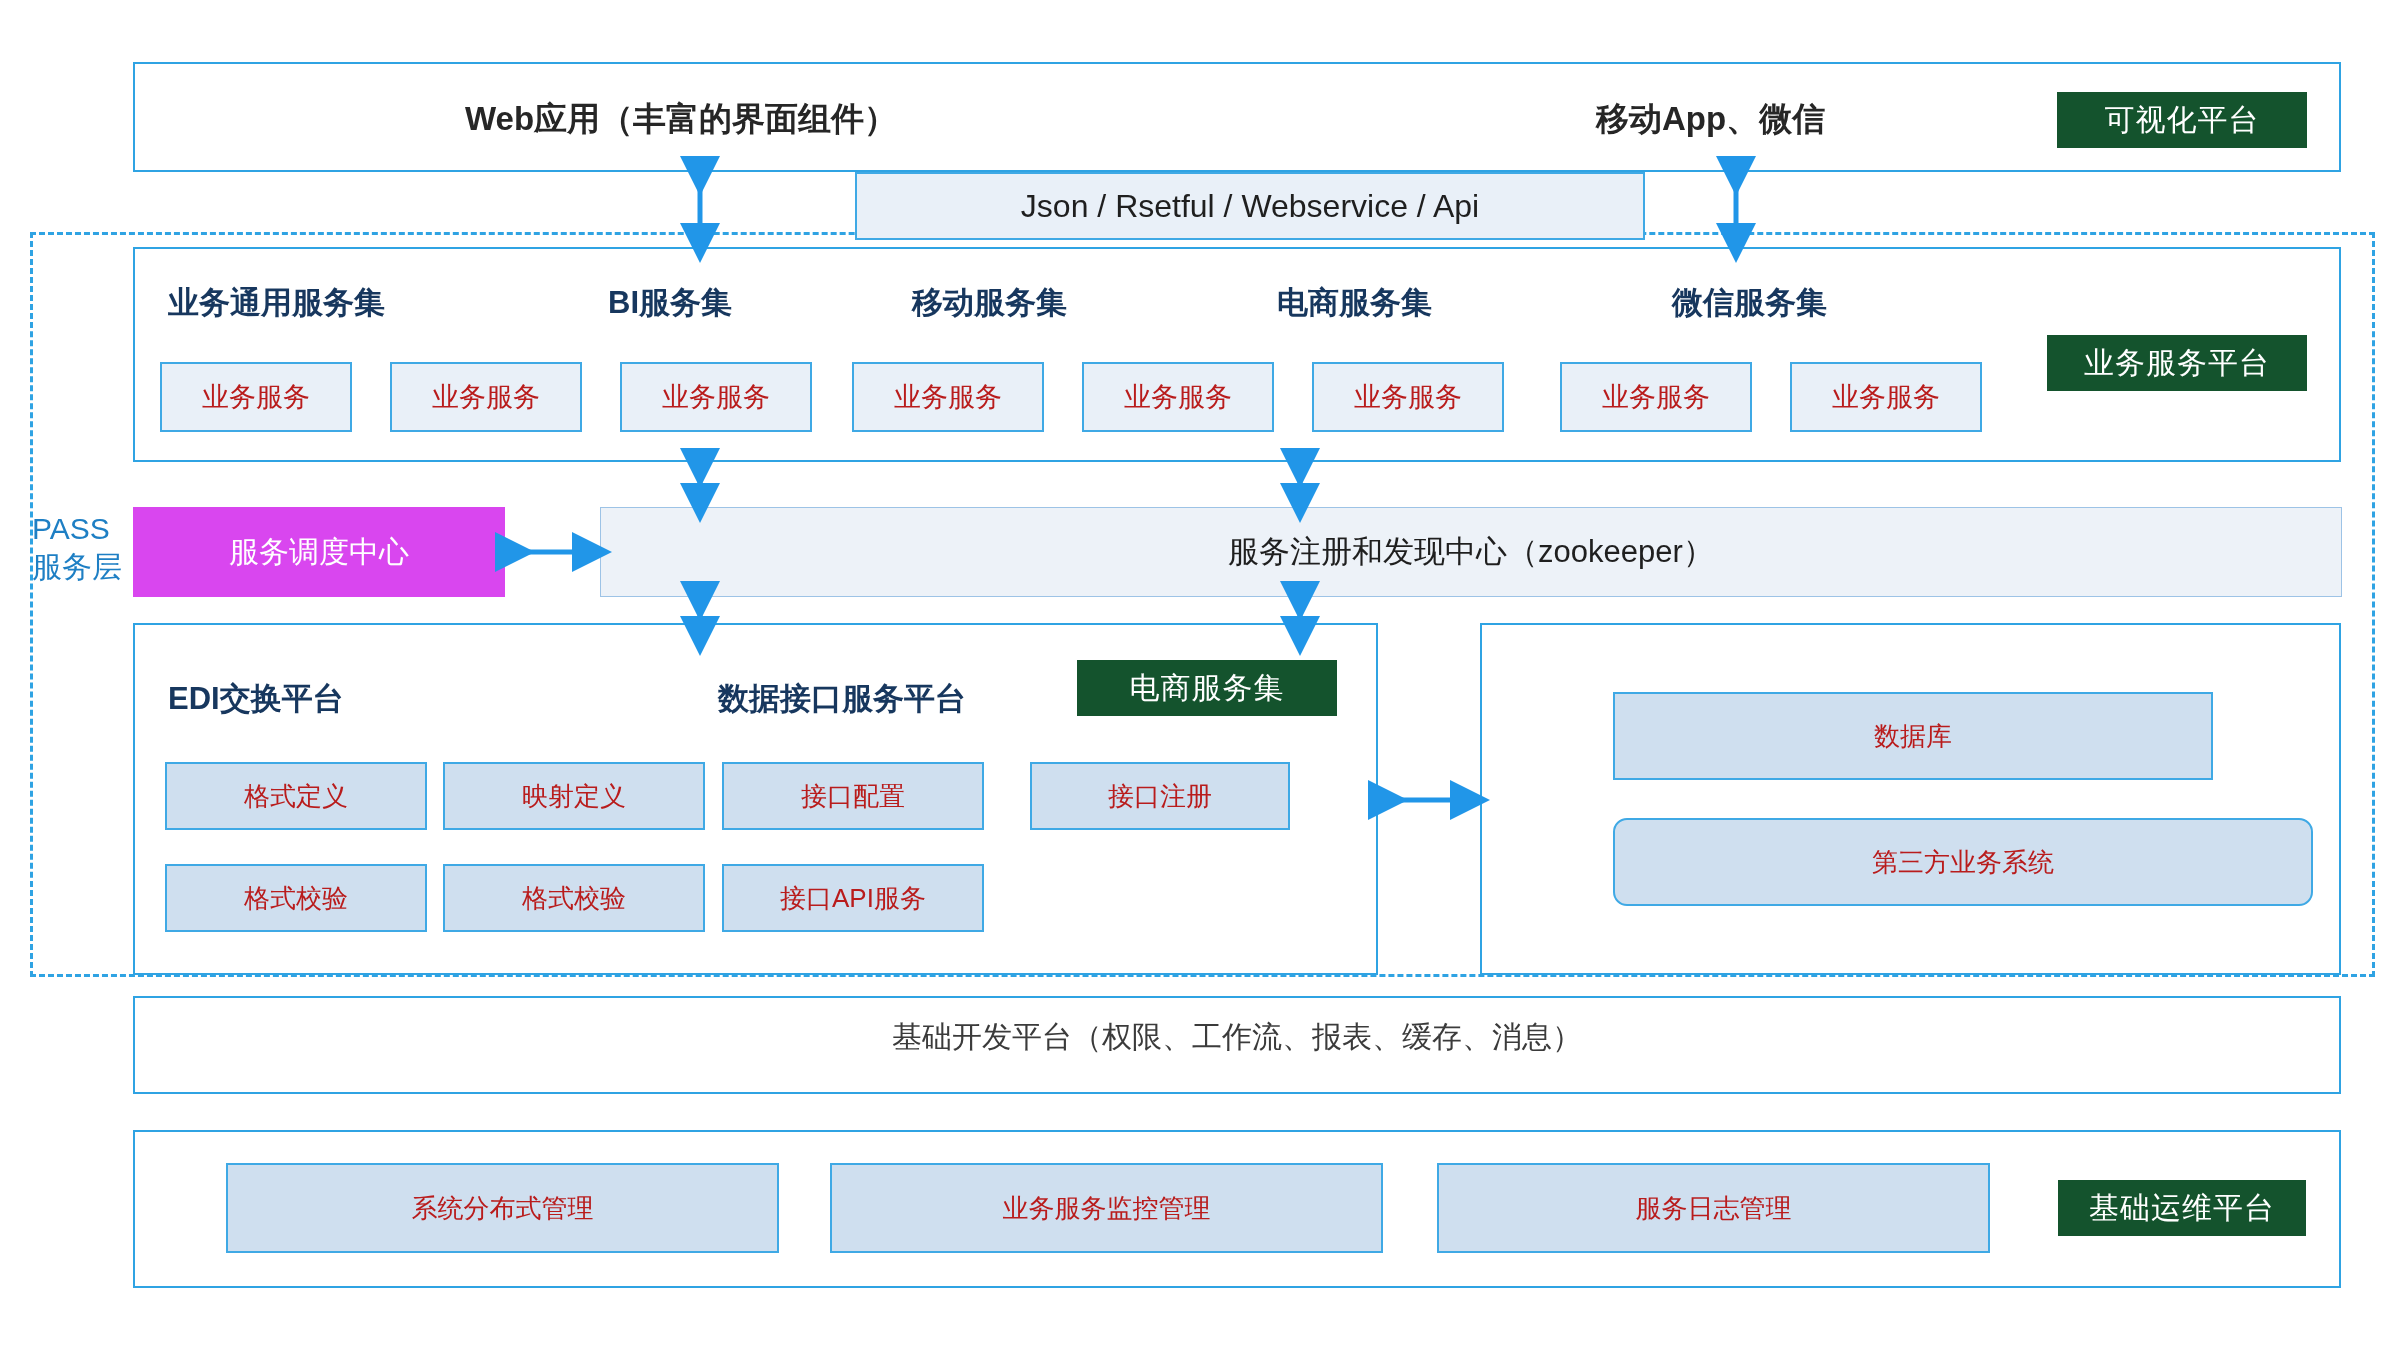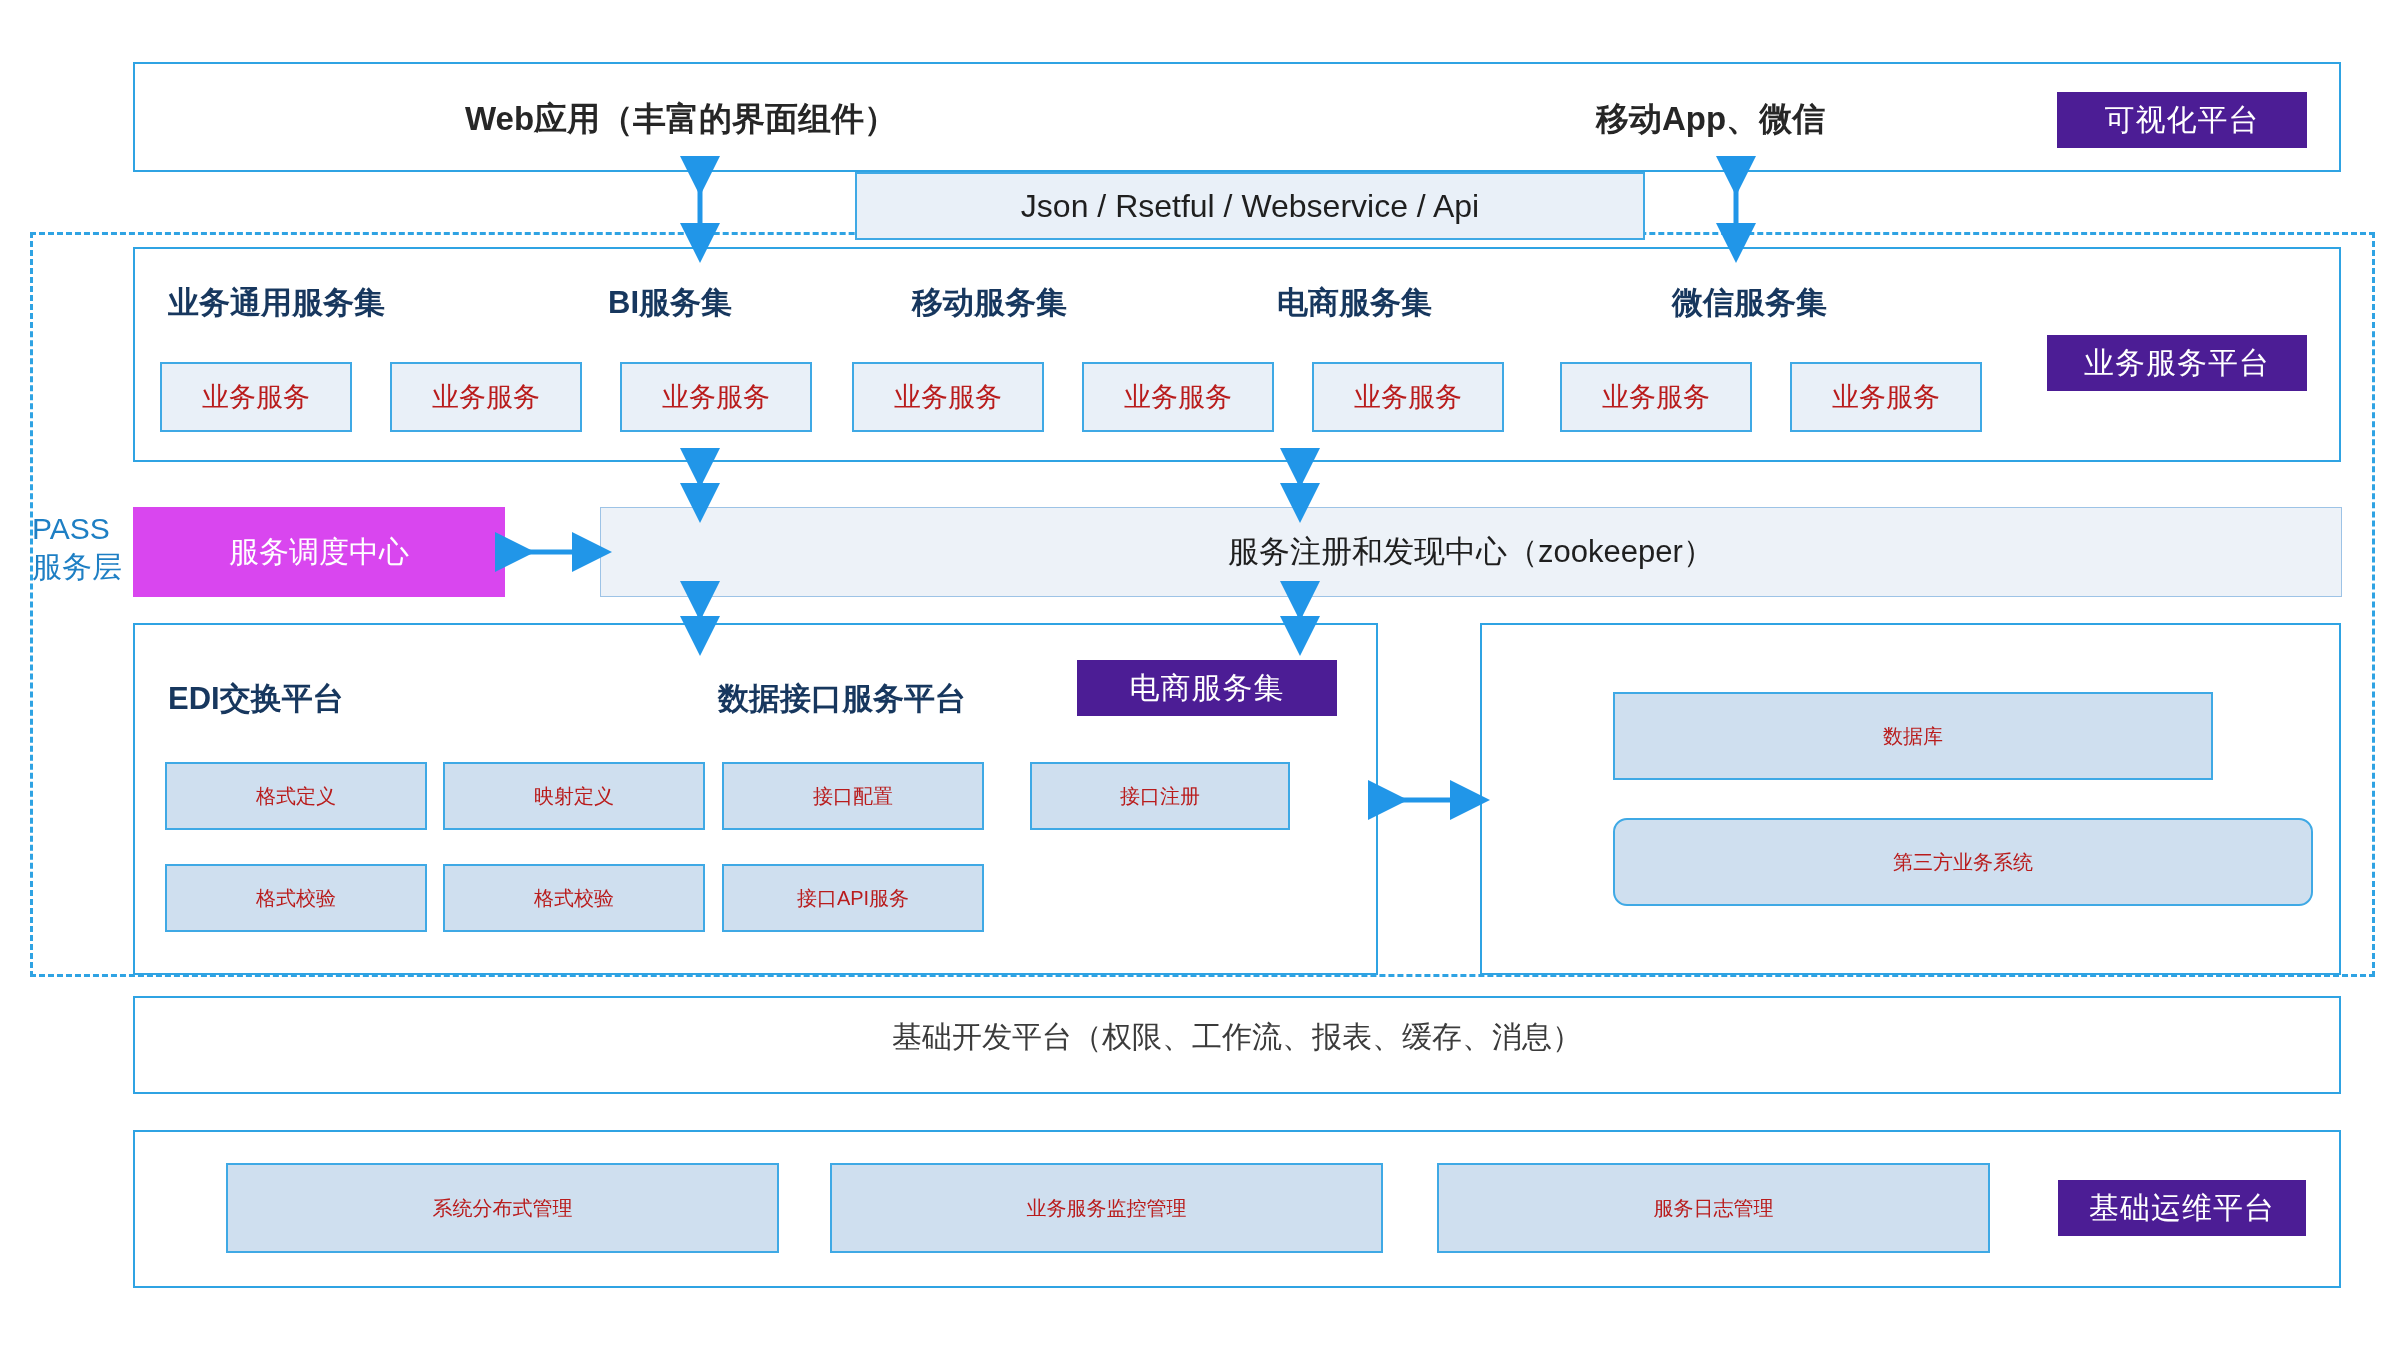--- a/index.html
+++ b/index.html
@@ -29,21 +29,21 @@
     color: #1e7fc4;
     font-size: 30px;
     line-height: 1.25;
     text-align: left;
     white-space: pre-line;
   }
 
   
   .badge {
     position: absolute;
-    background: #4c1d95;
+    background: #14532d;
     color: #ffffff;
     font-size: 30px;
     display: flex;
     align-items: center;
     justify-content: center;
     letter-spacing: 1px;
   }
 
   
   .heading {
@@ -81,21 +81,21 @@
     align-items: center;
     justify-content: center;
     color: #b91c1c;
     font-size: 27px;
     white-space: nowrap;
   }
   .cell.shade {
     background: #cfdfef;
     border: 2px solid #3fa9e5;
   }
-  .cell.wide { font-size: 20px; }
+  .cell.wide { font-size: 26px; }
 
   
   .fillbox {
     position: absolute;
     background: #d946ef;
     color: #ffffff;
     font-size: 30px;
     display: flex;
     align-items: center;
     justify-content: center;

